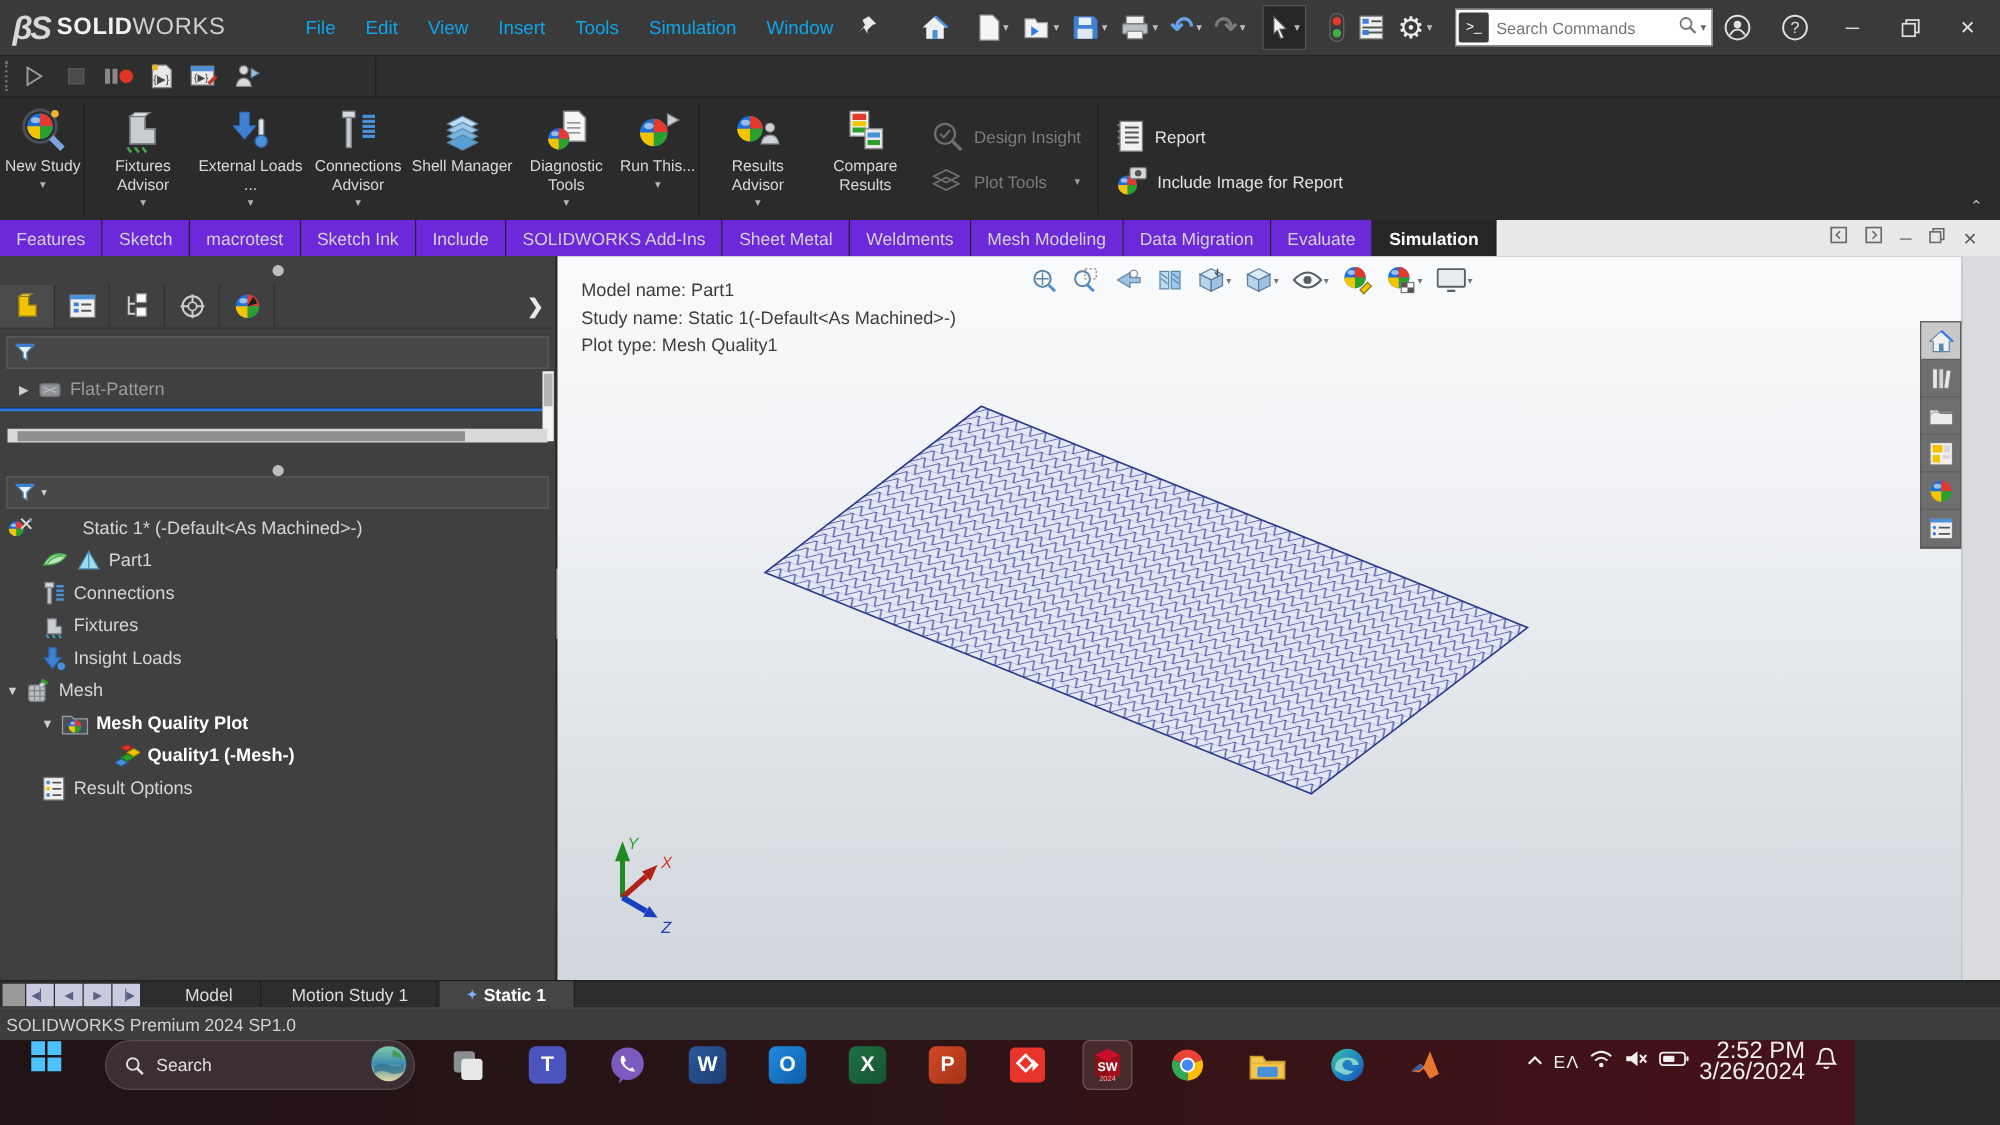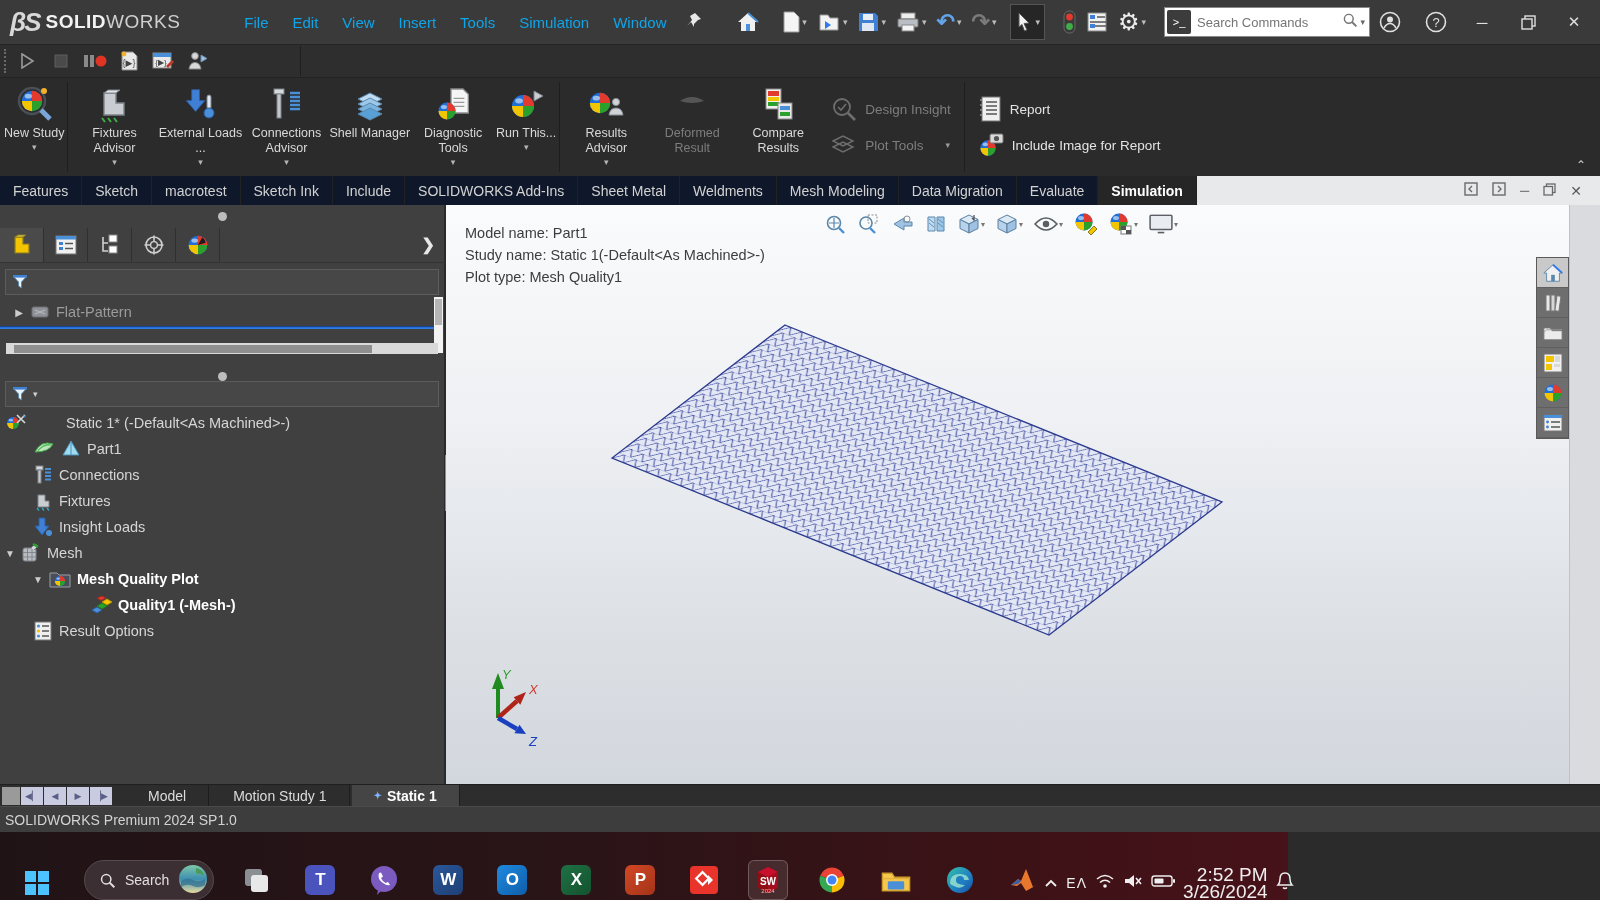--- a/index.html
+++ b/index.html
@@ -51,21 +51,21 @@
   .rside{display:flex;flex-direction:column;justify-content:center;gap:10px;padding:0 10px;}
   .rside .srow{display:flex;align-items:center;gap:8px;font-size:13.5px;}
   .rside .srow.dis{color:#7d7d7d;}
   .rside .srow.en{color:#e3e3e3;}
   .srow .scaret{font-size:9px;color:#9a9a9a;margin-left:14px;}
   .ribbon-collapse{position:absolute;right:14px;bottom:4px;color:#c9c9c9;font-size:12px;}
 
   
   .tabrow{position:absolute;top:176px;left:0;width:1600px;height:29px;background:#e8e9eb;display:flex;align-items:stretch;}
   .tabrow .tabs-wrap{display:flex;background:#2b2b2b;}
-  .ctab{padding:0 13px;display:flex;align-items:center;font-size:14px;color:#d2d2d2;background:#0f172a;border-right:1px solid #222;}
+  .ctab{padding:0 13px;display:flex;align-items:center;font-size:14px;color:#d2d2d2;background:#6d28d9;border-right:1px solid #222;}
   .ctab.active{background:#262626;color:#ffffff;font-weight:bold;}
   .doc-ctl{margin-left:auto;display:flex;align-items:center;gap:14px;padding-right:18px;color:#5a5a5a;}
 
   
   .main{position:absolute;top:205px;left:0;width:1600px;height:579px;}
 
   
   .lpanel{position:absolute;left:0;top:0;width:445px;height:579px;background:#404040;border-right:1px solid #2a2a2a;}
   .split-dot{position:absolute;left:0;width:100%;height:14px;display:flex;align-items:center;justify-content:center;}
   .split-dot i{width:9px;height:9px;border-radius:50%;background:#bdbdbd;display:block;}
@@ -113,23 +113,23 @@
 
   
   .statusbar{position:absolute;top:806px;left:0;width:1600px;height:26px;background:#3d3d3d;border-top:1px solid #4a4a4a;
              display:flex;align-items:center;color:#d2d2d2;font-size:14px;}
   .statusbar .sleft{margin-left:5px;}
   .statusbar .sright{margin-left:auto;display:flex;align-items:center;gap:26px;margin-right:10px;}
   .s-units{display:flex;align-items:center;gap:8px;}
   .s-caret{font-size:9px;color:#b9b9b9;}
 
   
-  .taskbar{position:absolute;top:832px;left:0;width:1288px;height:68px;
+  .taskbar{position:absolute;top:832px;left:0;width:1484px;height:68px;
            background:linear-gradient(90deg,#201316 0%,#2a1417 45%,#3d1216 80%,#47121a 100%);
-           display:flex;align-items:flex-end;}
+           display:flex;align-items:flex-start;}
   .tk-start{margin-left:24px;}
   .tk-search{margin-left:34px;width:248px;height:40px;border-radius:20px;background:#3b2f33;border:1px solid #564a4d;
              display:flex;align-items:center;color:#e3dfe0;font-size:14px;gap:9px;padding:0 5px 0 14px;}
   .tk-search .simg{margin-left:auto;}
   .tk-icons{display:flex;align-items:center;gap:24px;margin-left:22px;}
   .tk-app{width:40px;height:40px;display:flex;align-items:center;justify-content:center;border-radius:6px;}
   .tk-app.active-app{background:rgba(255,255,255,.10);border:1px solid rgba(255,255,255,.22);}
   .tk-tray{margin-left:auto;display:flex;align-items:center;gap:8px;margin-right:14px;color:#f0eeee;}
   .tk-lang{font-size:14px;letter-spacing:1px;}
   .tk-clock{text-align:right;font-size:19px;line-height:17px;}
@@ -438,29 +438,20 @@
     <div class="rbtn">
       <span class="ricon">
         <svg width="40" height="40" viewBox="0 0 40 40">
             <use href="#sym-rainbow" x="2" y="6" width="24" height="24"></use>
             <use href="#sym-person" x="20" y="10" width="20" height="22"></use>
           </svg>
       </span>
       <span class="rlbl">Results Advisor</span>
       <span class="rcaret">▾</span>
     </div>
-    <div class="rbtn dis">
-      <span class="ricon">
-        <svg width="40" height="40" viewBox="0 0 40 40">
-            <path d="M8 16 q12 -8 24 0 q-12 4 -24 0 z" fill="#8a8a8a"></path>
-          </svg>
-      </span>
-      <span class="rlbl">Deformed Result</span>
-      <span class="rcaret"></span>
-    </div>
     <div class="rbtn">
       <span class="ricon">
         <svg width="40" height="40" viewBox="0 0 40 40">
             <rect x="8" y="4" width="15" height="20" fill="#f0f0f0" stroke="#8a8a8a"></rect>
             <rect x="10" y="6" width="11" height="5" fill="#e23b2e"></rect>
             <rect x="10" y="12" width="11" height="4" fill="#f2c500"></rect>
             <rect x="10" y="17" width="11" height="4" fill="#2ca02c"></rect>
             <rect x="20" y="18" width="14" height="16" fill="#e8e8e8" stroke="#8a8a8a"></rect>
             <rect x="22" y="21" width="10" height="4" fill="#4a90d9"></rect>
             <rect x="22" y="27" width="10" height="4" fill="#2ca02c"></rect>

